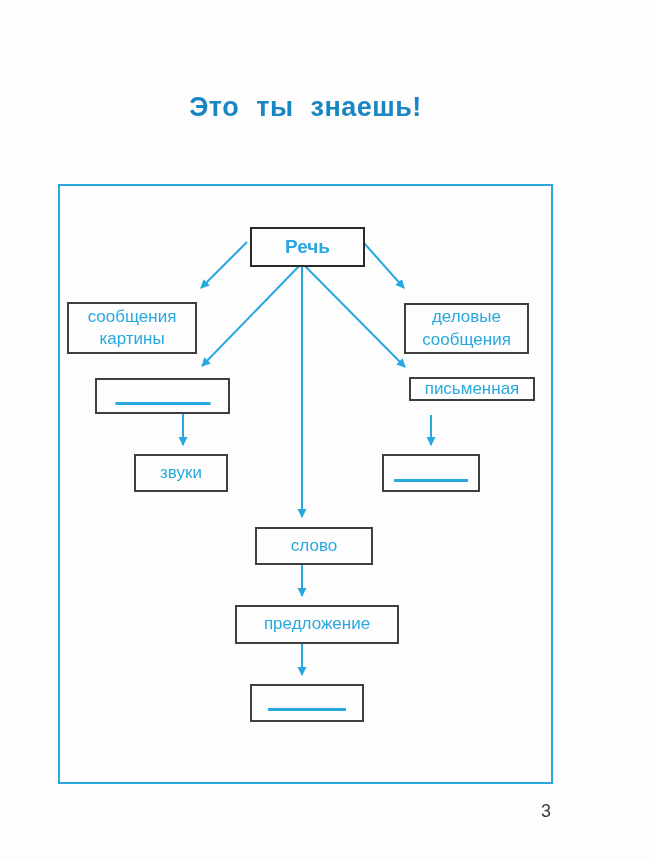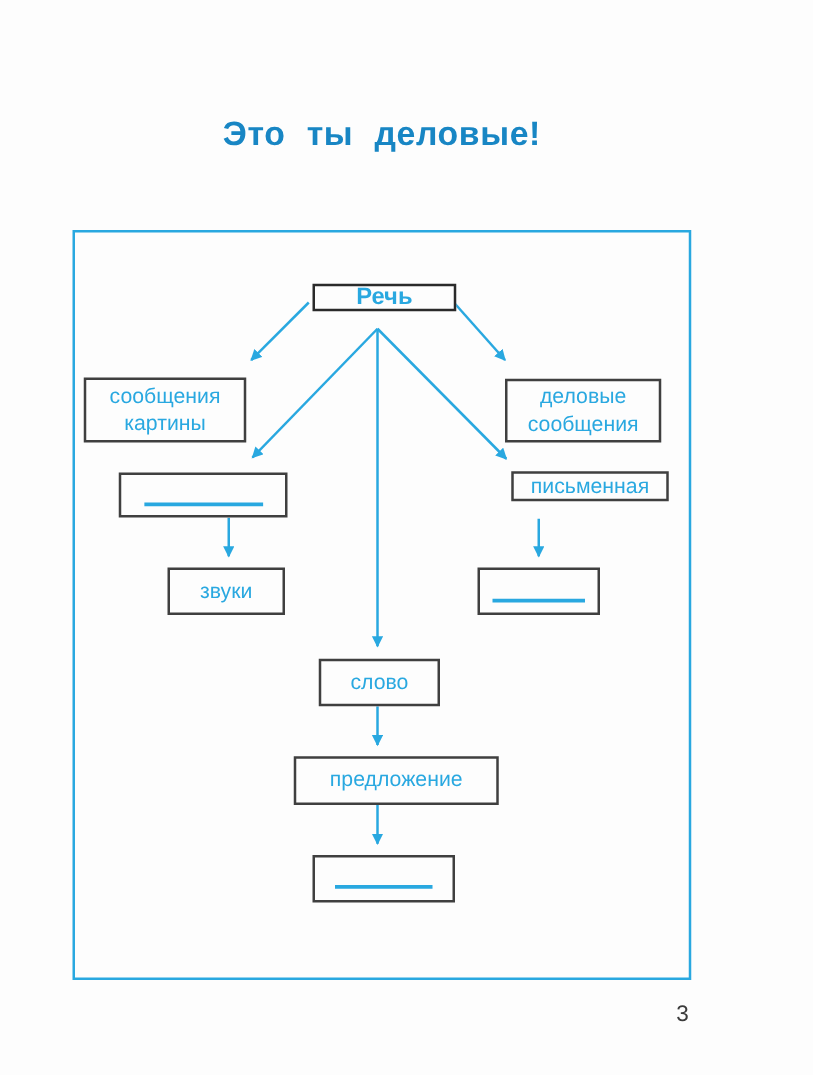--- a/index.html
+++ b/index.html
@@ -62,28 +62,28 @@
     text-align: center;
     color: var(--accent);
     font-size: 17px;
     line-height: 1.3;
   }
   .node.root {
     font-size: 19px;
     font-weight: bold;
     border-color: #2a2a2a;
   }
-  .n-root   { left: 190px; top: 41px;  width: 115px; height: 22px; }
+  .n-root   { left: 190px; top: 41px;  width: 115px; height: 40px; }
   .n-verbal { left: 7px;   top: 116px; width: 130px; height: 52px; }
   .n-biz    { left: 344px; top: 117px; width: 125px; height: 51px; text-align: center; }
   .n-blankL { left: 35px;  top: 192px; width: 135px; height: 36px; }
   .n-written{ left: 324px; top: 191px; width: 126px; height: 24px; margin-left: 25px; }
   .n-sounds { left: 74px;  top: 268px; width: 94px;  height: 38px; }
   .n-blankR { left: 322px; top: 268px; width: 98px;  height: 38px; }
-  .n-word   { left: 195px; top: 341px; width: 97px;  height: 38px; }
+  .n-word   { left: 195px; top: 341px; width: 118px;  height: 38px; }
   .n-sent   { left: 175px; top: 419px; width: 164px; height: 39px; }
   .n-blankB { left: 190px; top: 498px; width: 114px; height: 38px; }
   .fill-line {
     position: absolute;
     height: 3px;
     background: var(--accent);
     left: 50%;
     transform: translateX(-50%);
   }
   .n-blankL .fill-line { width: 95px; bottom: 7px; }
@@ -97,21 +97,21 @@
     text-align: center;
     font-size: 18px;
     color: var(--page_num);
   }
 </style>
 </head>
 <body>
 
 <div class="page">
 
-  <div class="title">Это ты деловые!</div>
+  <div class="title">Это ты знаешь!</div>
 
   <div class="frame">
 
     <svg class="arrow-layer" viewBox="0 0 495 600" xmlns="http://www.w3.org/2000/svg">
       <defs>
         <marker id="ah" markerUnits="userSpaceOnUse" markerWidth="11" markerHeight="11" refX="8" refY="4.5" orient="auto">
           <path d="M0,0 L9,4.5 L0,9 Z"></path>
         </marker>
       </defs>
       <line x1="189" y1="58" x2="143" y2="104" marker-end="url(#ah)"></line>

